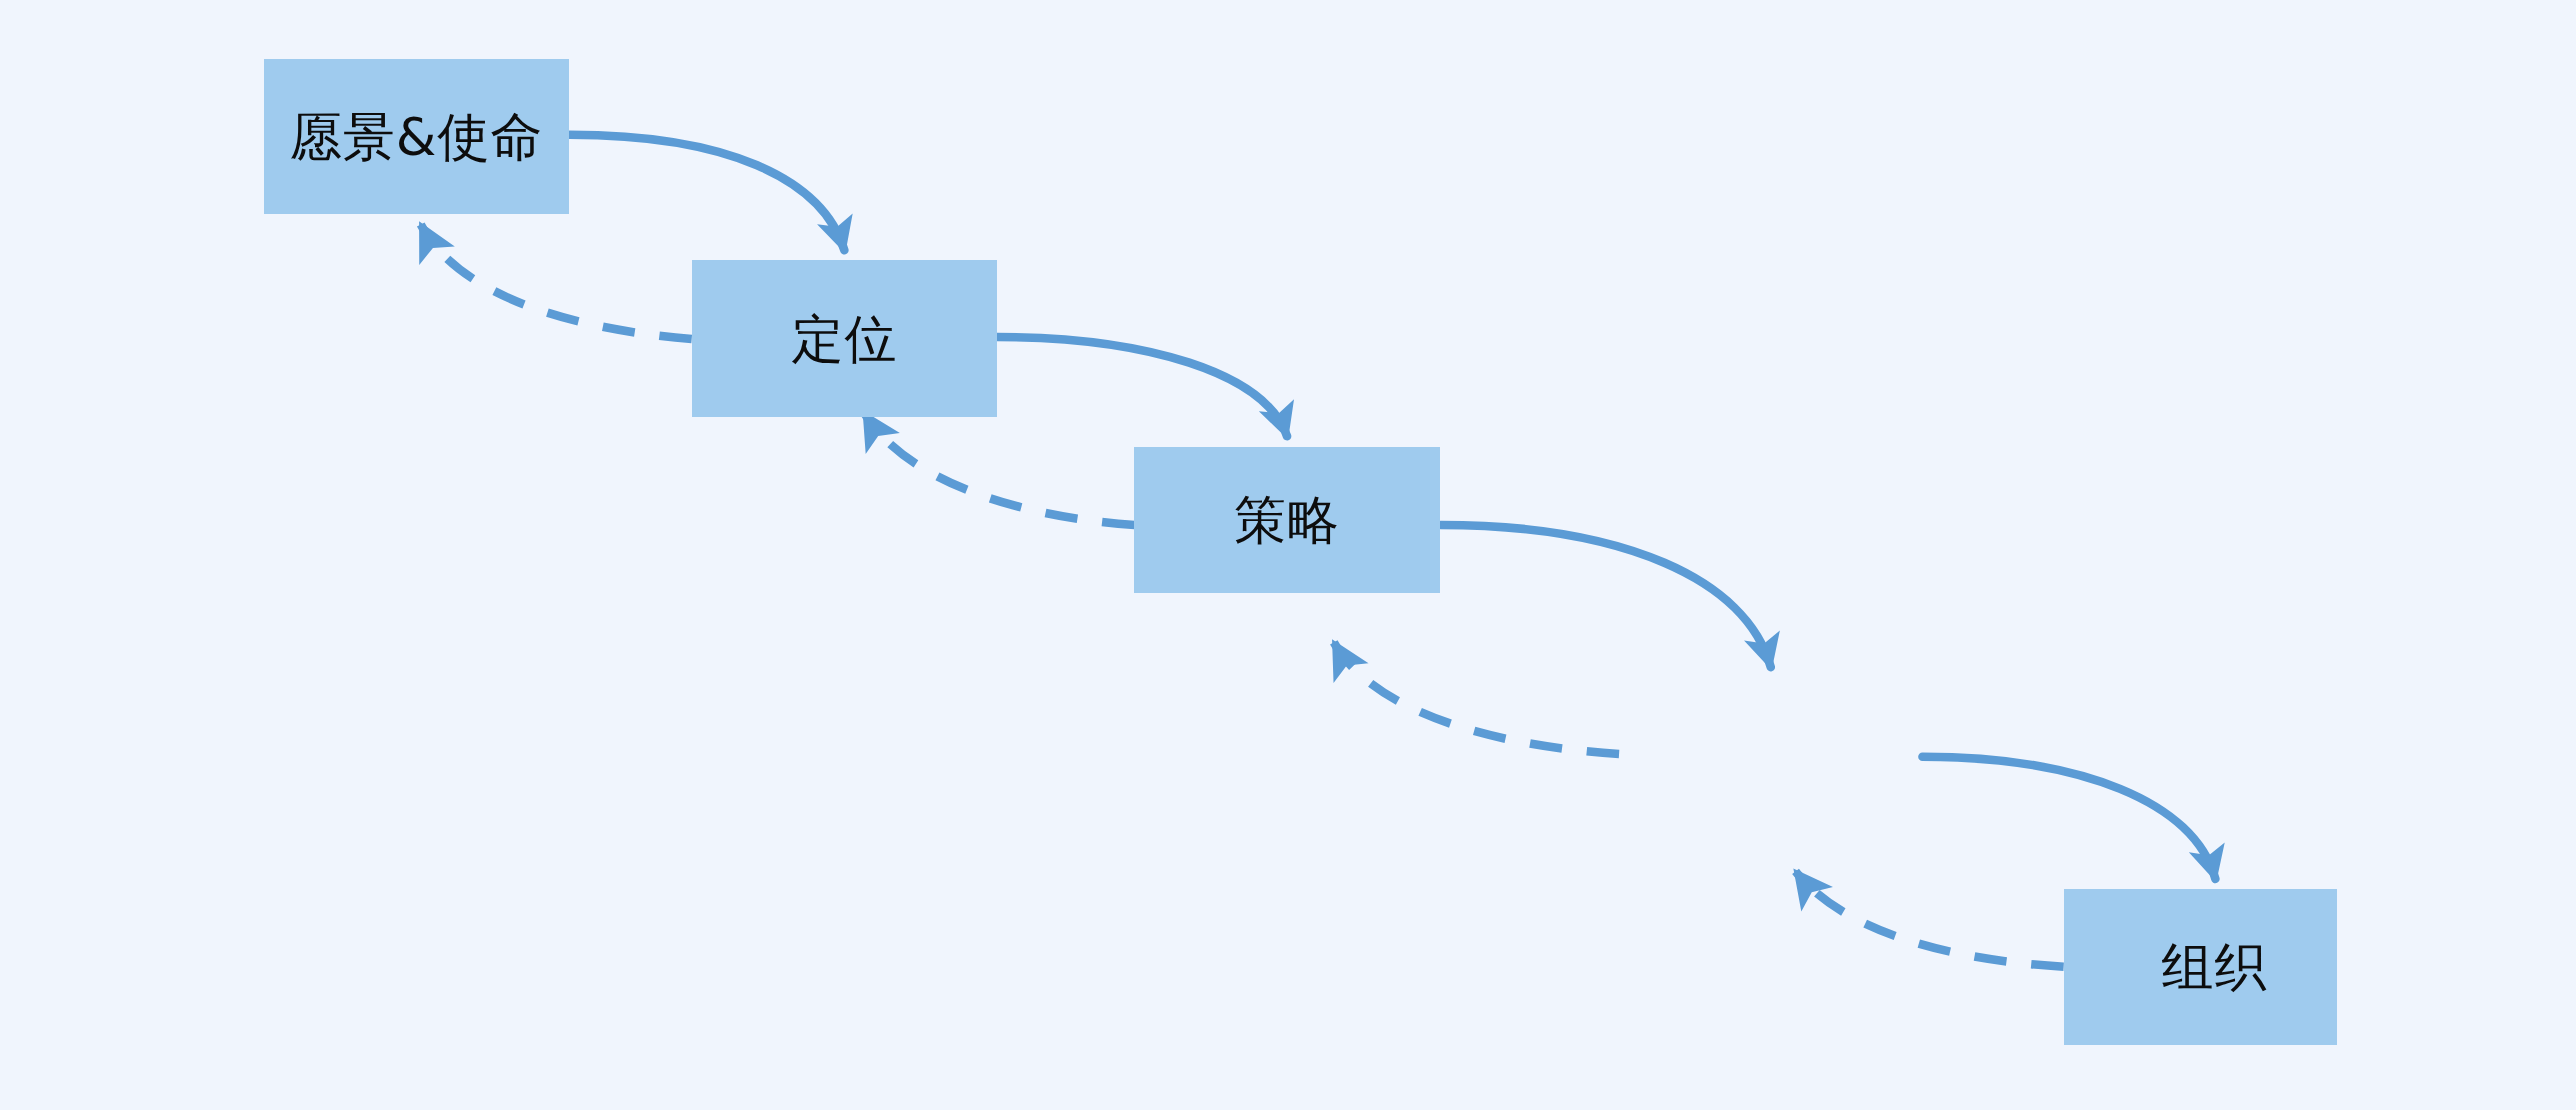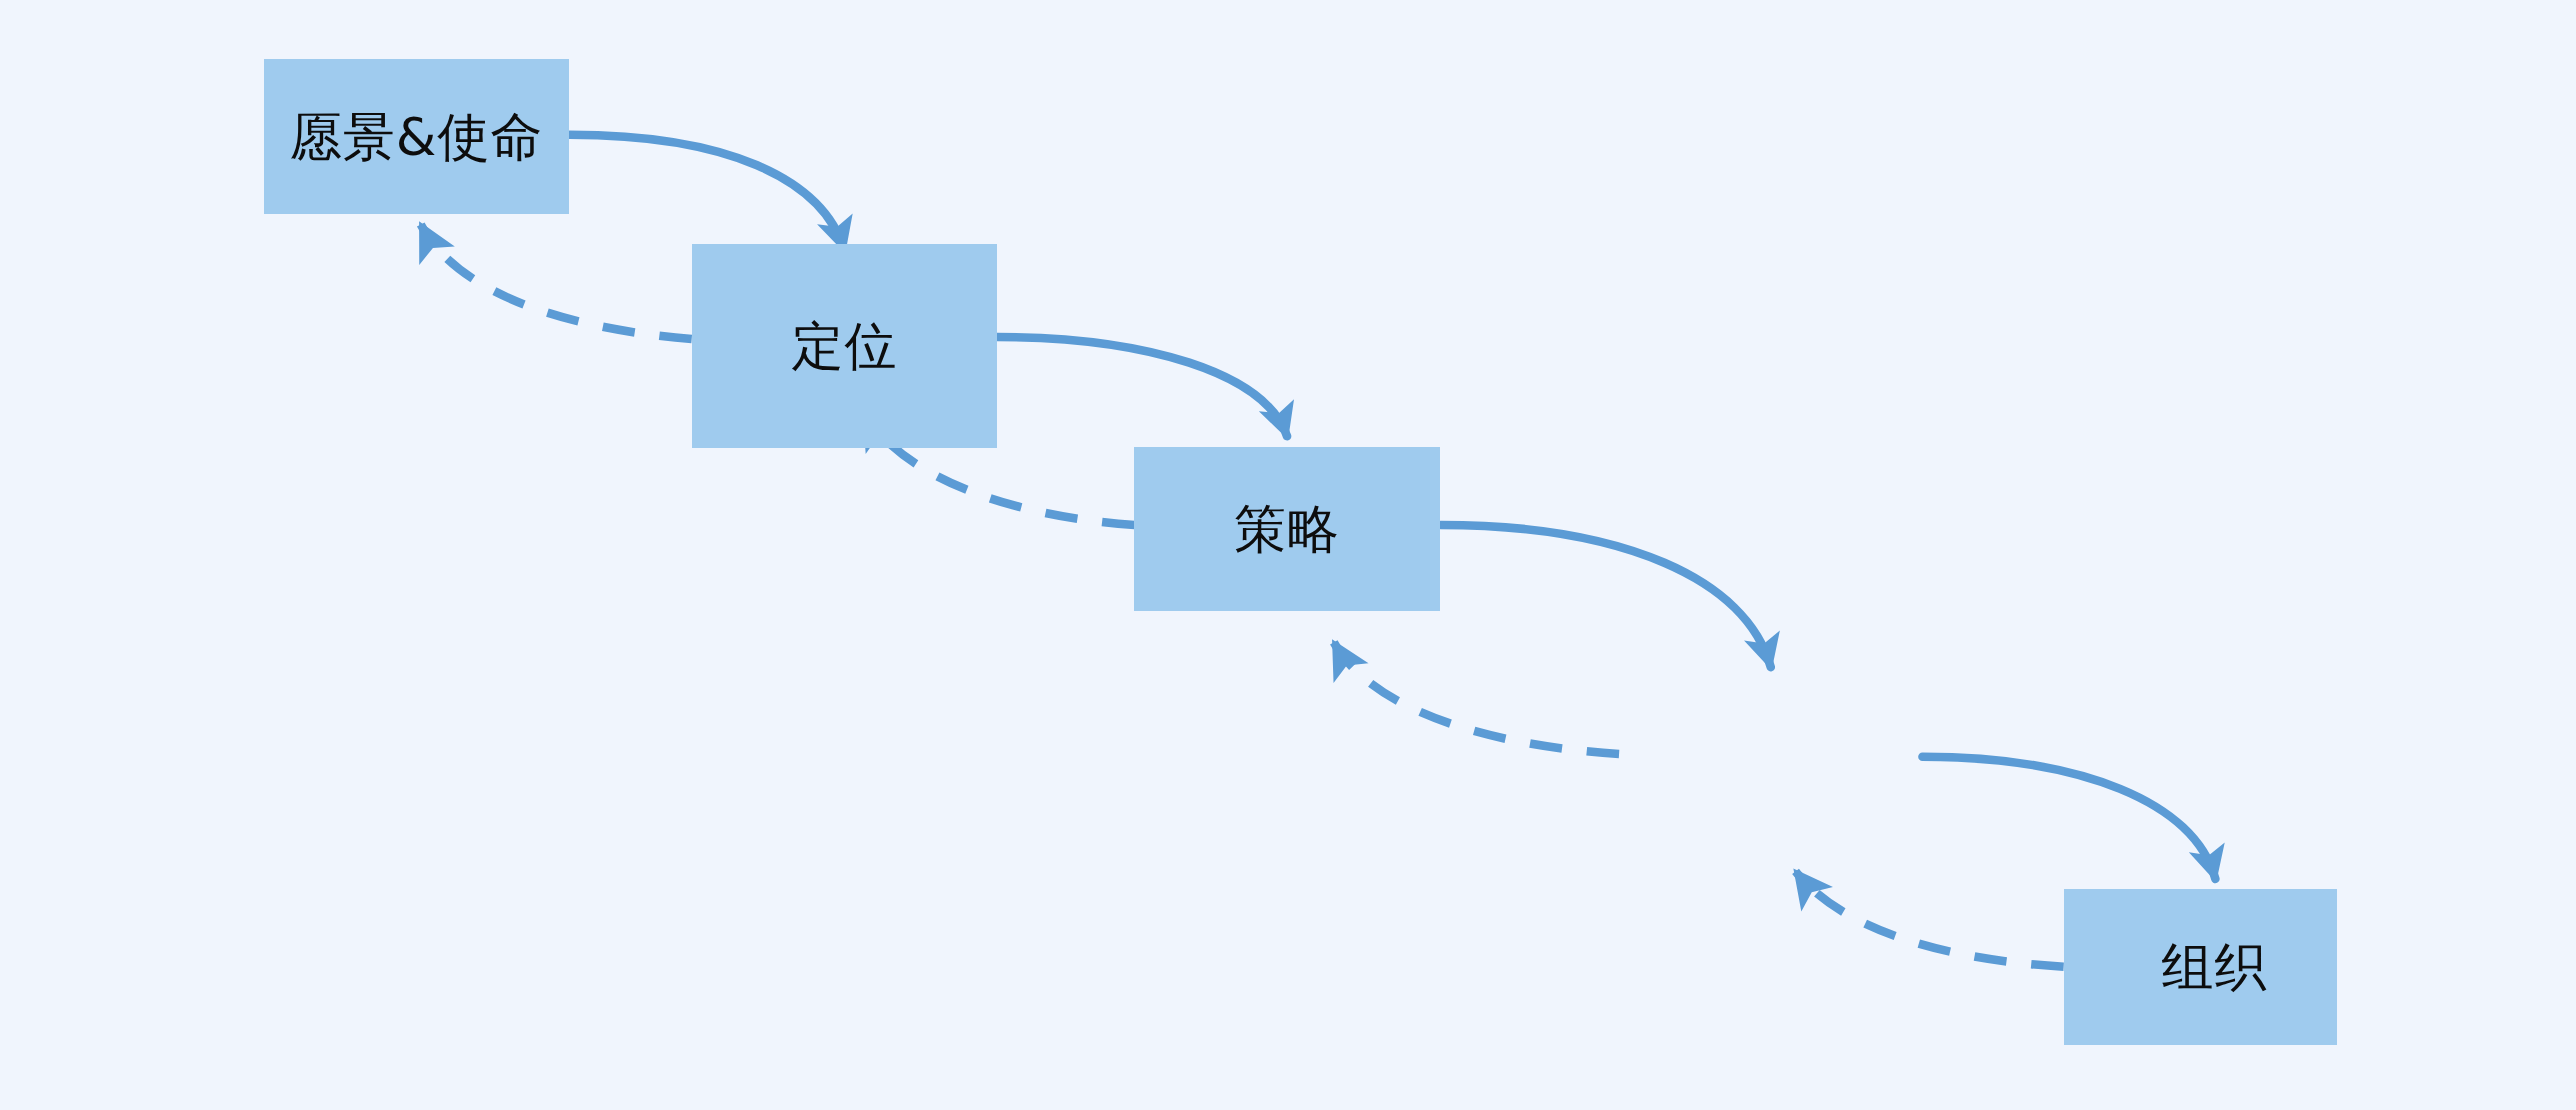--- a/index.html
+++ b/index.html
@@ -73,25 +73,25 @@
 
     <path d="M 2015 793 C 2180 793 2300 840 2322 921" fill="none" stroke="#5b9bd5" stroke-width="9" stroke-linecap="round" marker-end="url(#arrow-solid)"></path>
 
     <path d="M 2163 1013 C 2040 1006 1930 975 1882 913" fill="none" stroke="#5b9bd5" stroke-width="9" stroke-linecap="butt" stroke-dasharray="34 26" marker-end="url(#arrow-dashed)"></path>
   </svg>
 
   <div class="node-box" style="left:264px; top:59px; width:305px; height:155px;justify-content:center;">
     <span class="node-label">愿景&amp;使命</span>
   </div>
 
-  <div class="node-box" style="left:692px; top:244px; width:305px; height:204px;">
+  <div class="node-box" style="left:692px; top:260px; width:305px; height:157px;">
     <span class="node-label">定位</span>
   </div>
 
-  <div class="node-box" style="left:1134px; top:447px; width:306px; height:164px;">
+  <div class="node-box" style="left:1134px; top:447px; width:306px; height:146px;">
     <span class="node-label">策略</span>
   </div>
 
 
   <div class="node-box" style="left:2064px; top:889px; width:273px; height:156px;padding-left:28px;">
     <span class="node-label">组织</span>
   </div>
 
 </div>
 

